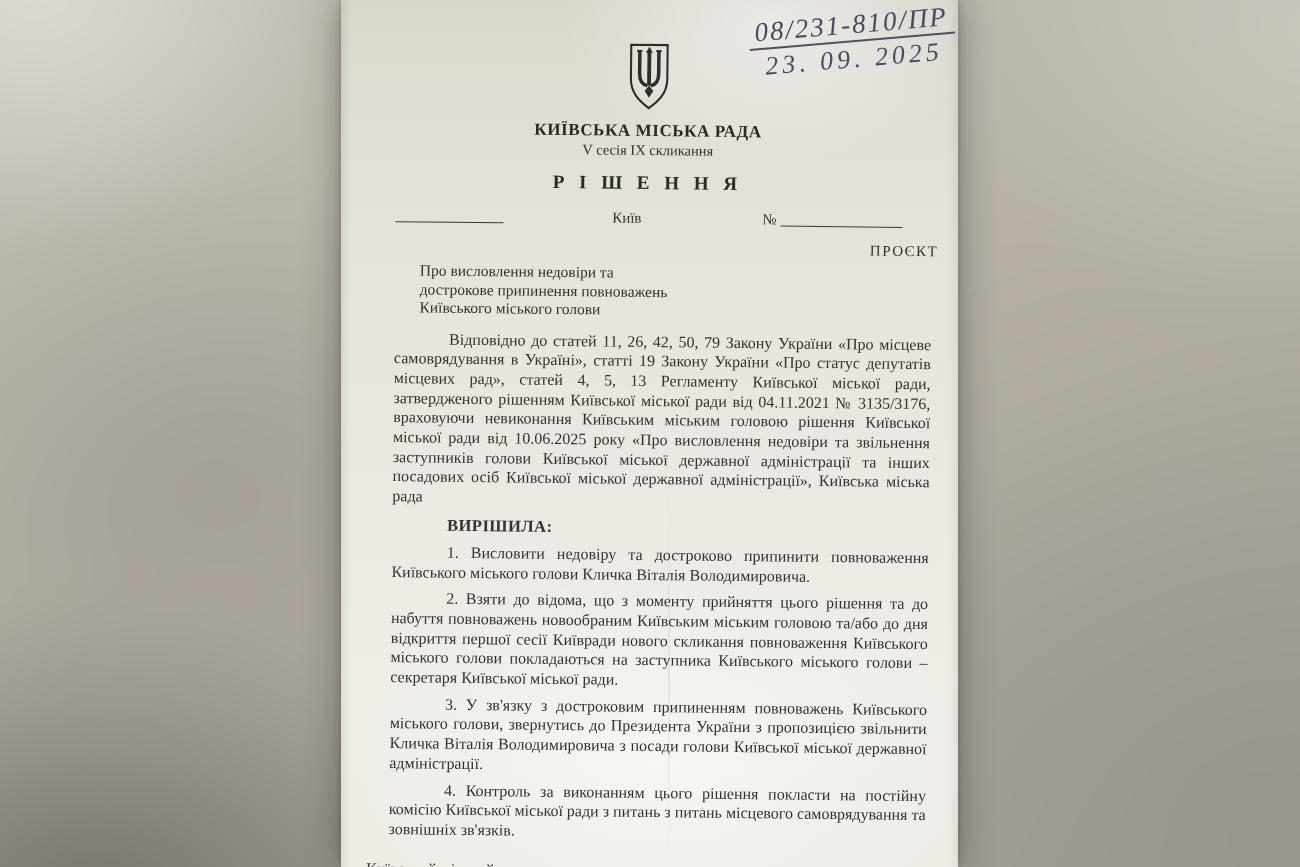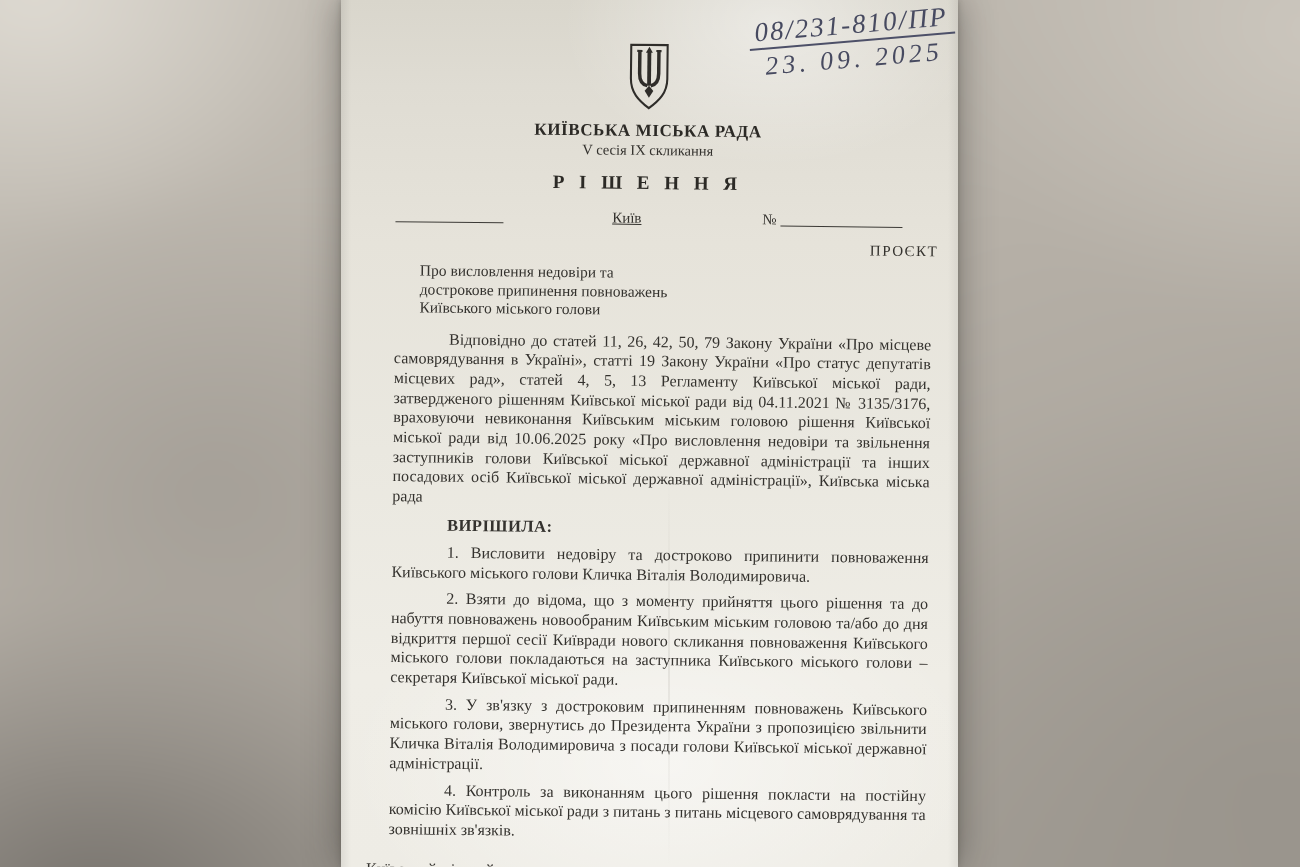--- a/index.html
+++ b/index.html
@@ -85,21 +85,21 @@
     font-size: 19px; font-weight: bold; letter-spacing: 5px;
     color: #2c2a26;
   }
 
   .number-row {
     margin-top: 13px;
     display: flex; align-items: flex-end; justify-content: space-between;
     font-size: 15px; height: 20px;
   }
   .blank-line { width: 108px; border-bottom: 1.5px solid #3c3a36; margin-bottom: 2px; }
-  .city { flex: 0 0 auto; transform: translateX(-6px); text-decoration: underline; }
+  .city { flex: 0 0 auto; transform: translateX(-6px); }
   .num-group { display: flex; align-items: flex-end; margin-right: 30px; }
   .num-sign { margin-right: 4px; }
   .num-line { width: 122px; border-bottom: 1.5px solid #3c3a36; margin-bottom: 2px; }
 
   .draft { margin-top: 13px; text-align: right; font-size: 15px; letter-spacing: 1.5px; margin-right: -6px; }
 
   .subject { margin-top: 7px; margin-left: 25px; font-size: 15.5px; line-height: 18.5px; }
 
   .preamble {
     margin-top: 12px;

